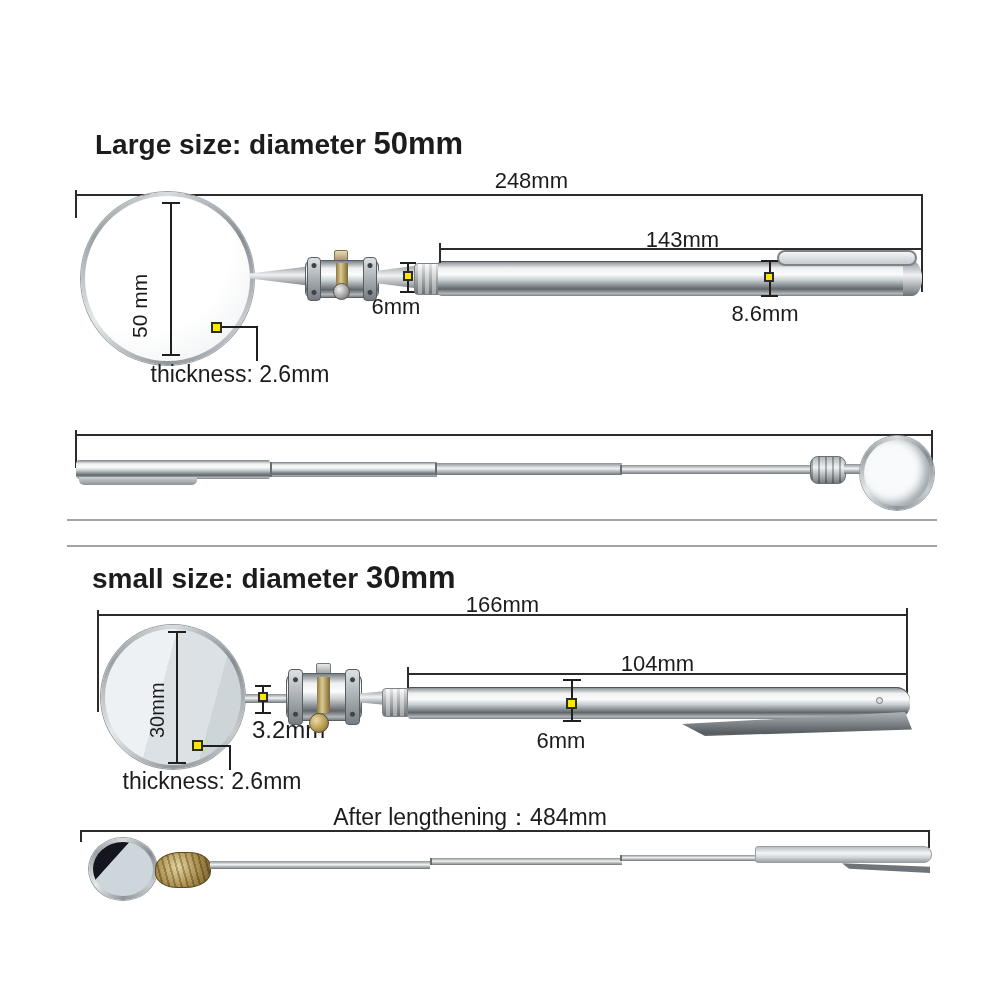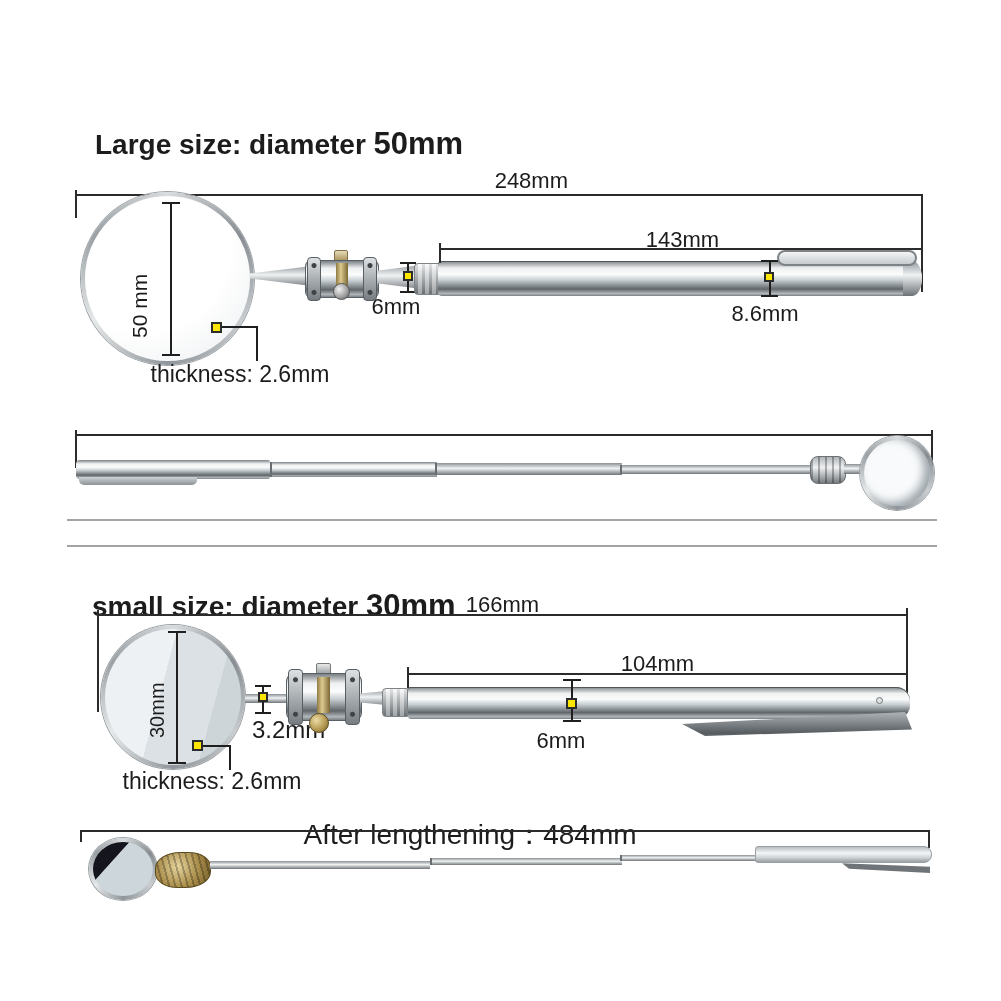--- a/index.html
+++ b/index.html
@@ -113,21 +113,21 @@
     <div class="abs" style="left:810px;top:456px;width:36px;height:28px;border-radius:8px;border:1px solid #6a7074;box-sizing:border-box;background:linear-gradient(to bottom,#aeb4b7,#f0f2f3 40%,#767c80),repeating-linear-gradient(90deg,rgba(0,0,0,.28) 0 2px,rgba(0,0,0,0) 2px 7px);background-blend-mode:multiply;"></div>
     <div class="abs rodm" style="left:844px;top:464px;width:20px;height:10px;"></div>
     <div class="ring" style="left:860px;top:436px;width:74px;height:74px;">
       <div class="face" style="inset:4px;background:radial-gradient(circle at 38% 38%,#f8fafb 50%,#e6ebee 78%,#c9d2d6 100%);box-shadow:inset -6px -3px 9px rgba(98,110,116,.55);"></div>
     </div>
   </div>
 
   <div class="abs" style="left:67px;top:519px;width:870px;height:2px;background:var(--divider);"></div>
   <div class="abs" style="left:67px;top:545px;width:870px;height:2px;background:var(--divider);"></div>
 
-  <div class="t title" style="left:92px;top:588px;"><span>small size: diameter</span>&nbsp;<span class="big">30mm</span></div>
+  <div class="t title" style="left:92px;top:560px;"><span>small size: diameter</span>&nbsp;<span class="big">30mm</span></div>
 
   <div class="t dimlab tc" style="left:440px;top:592px;width:125px;">166mm</div>
   <div class="hl" style="left:97px;top:614px;width:811px;"></div>
   <div class="vl" style="left:97px;top:610px;height:102px;"></div>
   <div class="vl" style="left:906px;top:608px;height:104px;"></div>
 
   <div class="ring" style="left:101px;top:625px;width:144px;height:144px;">
     <div class="face" style="inset:4px;background:linear-gradient(105deg,#eef1f3 0 42%,#dbe1e5 42% 75%,#cdd5d9 75%);"></div>
   </div>
 
@@ -167,21 +167,21 @@
   <div class="hl" style="left:563px;top:679px;width:18px;background:#1f1f1f;"></div>
   <div class="hl" style="left:563px;top:720px;width:18px;background:#1f1f1f;"></div>
   <div class="ysq" style="left:566px;top:698px;"></div>
   <div class="t dimlab tc" style="left:528px;top:728px;width:66px;">6mm</div>
 
   <div class="ysq" style="left:192px;top:740px;"></div>
   <div class="lead" style="left:203px;top:745px;width:28px;height:2px;"></div>
   <div class="lead" style="left:229px;top:745px;width:2px;height:25px;"></div>
   <div class="t tc" style="left:122px;top:768px;width:180px;font-size:23px;">thickness: 2.6mm</div>
 
-  <div class="t tc" style="left:285px;top:802px;width:370px;font-size:28px;font-weight:500;margin-top:14px;">After lengthening：484mm</div>
+  <div class="t tc" style="left:285px;top:802px;width:370px;font-size:23px;font-weight:500;">After lengthening：484mm</div>
   <div class="hl" style="left:80px;top:830px;width:850px;"></div>
   <div class="vl" style="left:80px;top:830px;height:12px;"></div>
   <div class="vl" style="left:928px;top:830px;height:18px;"></div>
 
   <div class="abs" style="left:0;top:0;">
     <div class="ring" style="left:89px;top:838px;width:68px;height:62px;border-radius:50%;">
       <div class="face" style="inset:4px;border-radius:50%;background:linear-gradient(132deg,#15151e 0 33%,#cdd6db 34%),radial-gradient(circle at 60% 65%,#dde5e9 30%,#b9c4ca 85%);background-blend-mode:normal,normal;"></div>
     </div>
     <div class="abs" style="left:155px;top:852px;width:56px;height:36px;border-radius:45% 40% 45% 40%;background:radial-gradient(circle at 40% 40%,#e6d49c,#a98d4a 55%,#6f5a28),repeating-linear-gradient(75deg,rgba(0,0,0,.25) 0 2px,rgba(0,0,0,0) 2px 6px);background-blend-mode:multiply;border:1px solid #5c4c22;box-sizing:border-box;"></div>
     <div class="abs rodm" style="left:210px;top:861px;width:220px;height:8px;"></div>

